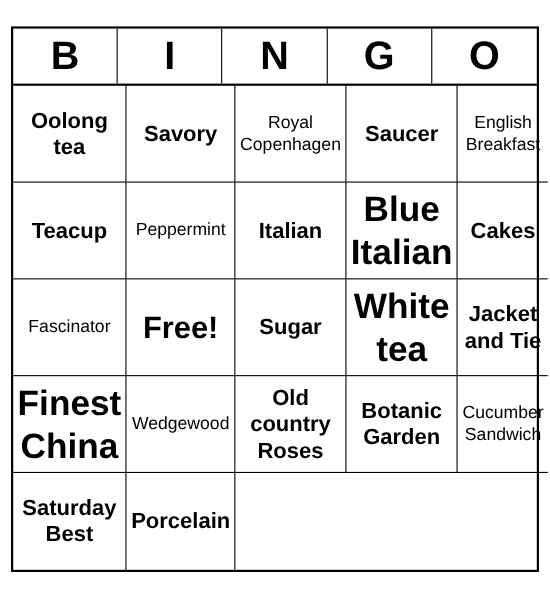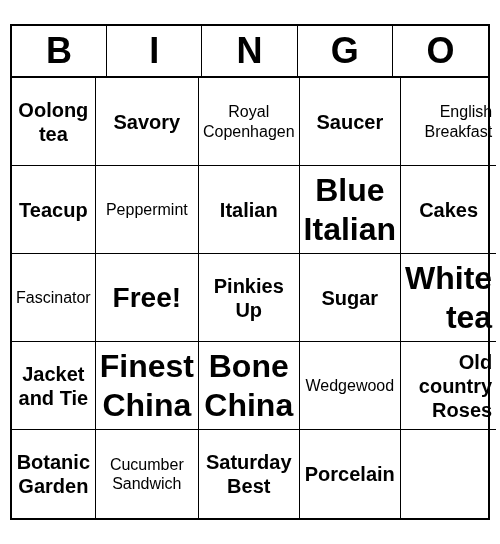--- a/index.html
+++ b/index.html
@@ -40,21 +40,20 @@
       border-right: 1px solid #000;
       border-bottom: 1px solid #000;
       display: flex;
       align-items: center;
       justify-content: center;
       text-align: center;
       padding: 4px;
     }
     .bingo-cell:nth-child(5n) {
       border-right: none;
-      text-align: right;
     }
     .bingo-cell:nth-child(n+21) {
       border-bottom: none;
     }
     .cell-text {
       font-size: 14px;
       line-height: 1.2;
     }
     .cell-text.large {
       font-size: 20px;
@@ -114,36 +113,30 @@
       <div class="bingo-cell">
         <span class="cell-text large">Cakes</span>
       </div>
       <div class="bingo-cell">
         <span class="cell-text small">Fascinator</span>
       </div>
       <div class="bingo-cell">
         <span class="cell-text free">Free!</span>
       </div>
       <div class="bingo-cell">
-        <span class="cell-text large">Pinkies Up</span>
-      </div>
-      <div class="bingo-cell">
         <span class="cell-text large">Sugar</span>
       </div>
       <div class="bingo-cell">
         <span class="cell-text xlarge">White tea</span>
       </div>
       <div class="bingo-cell">
         <span class="cell-text large">Jacket and Tie</span>
       </div>
       <div class="bingo-cell">
         <span class="cell-text xlarge">Finest China</span>
-      </div>
-      <div class="bingo-cell">
-        <span class="cell-text xlarge">Bone China</span>
       </div>
       <div class="bingo-cell">
         <span class="cell-text small">Wedgewood</span>
       </div>
       <div class="bingo-cell">
         <span class="cell-text large">Old country Roses</span>
       </div>
       <div class="bingo-cell">
         <span class="cell-text large">Botanic Garden</span>
       </div>

